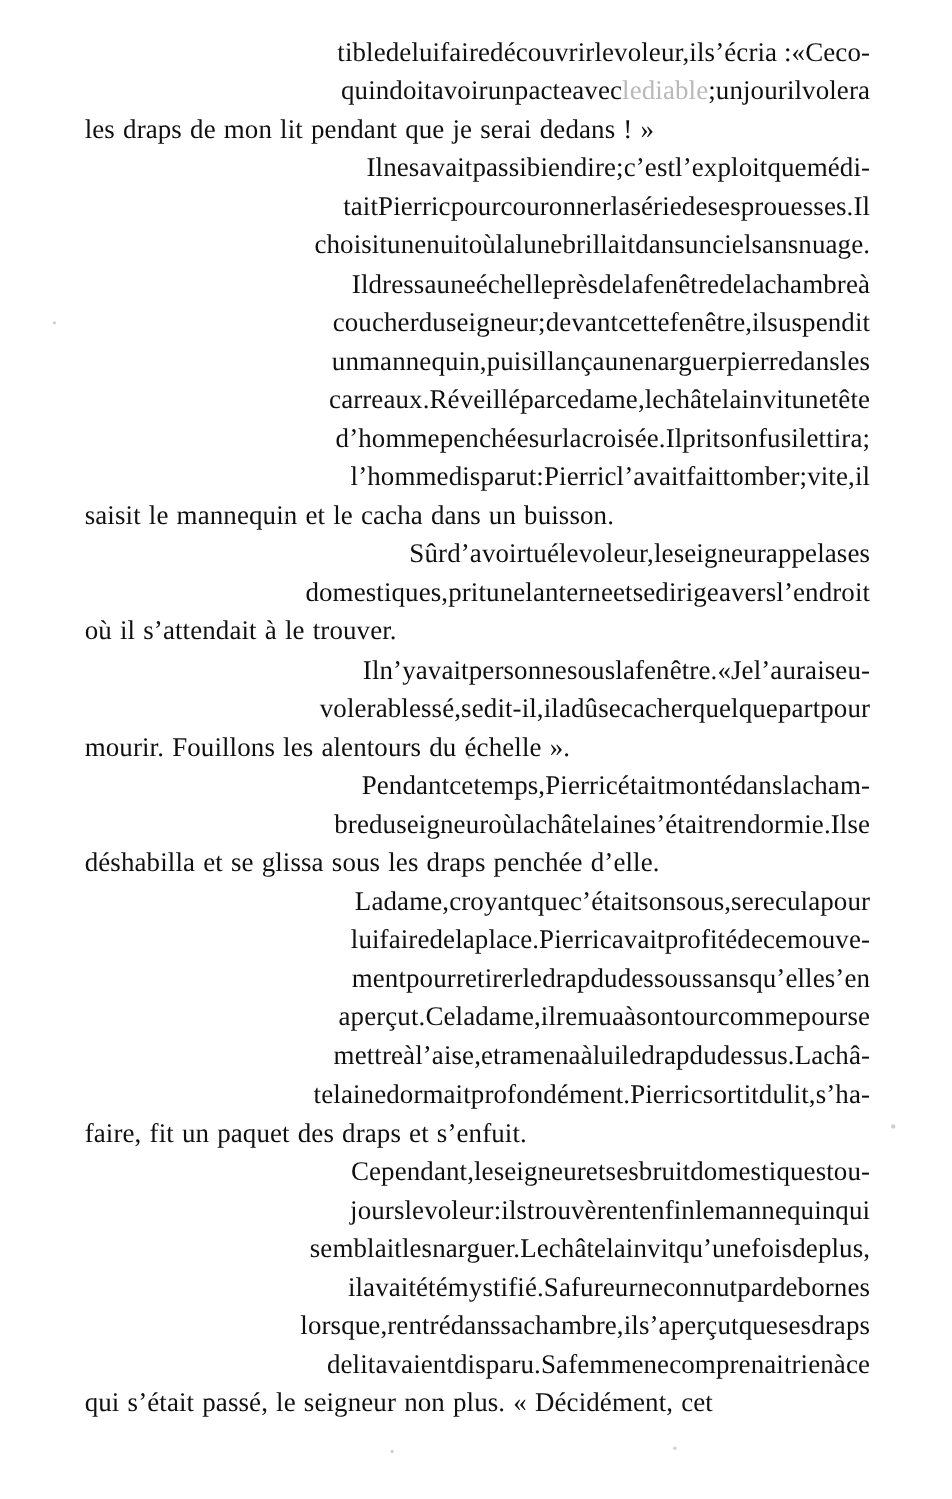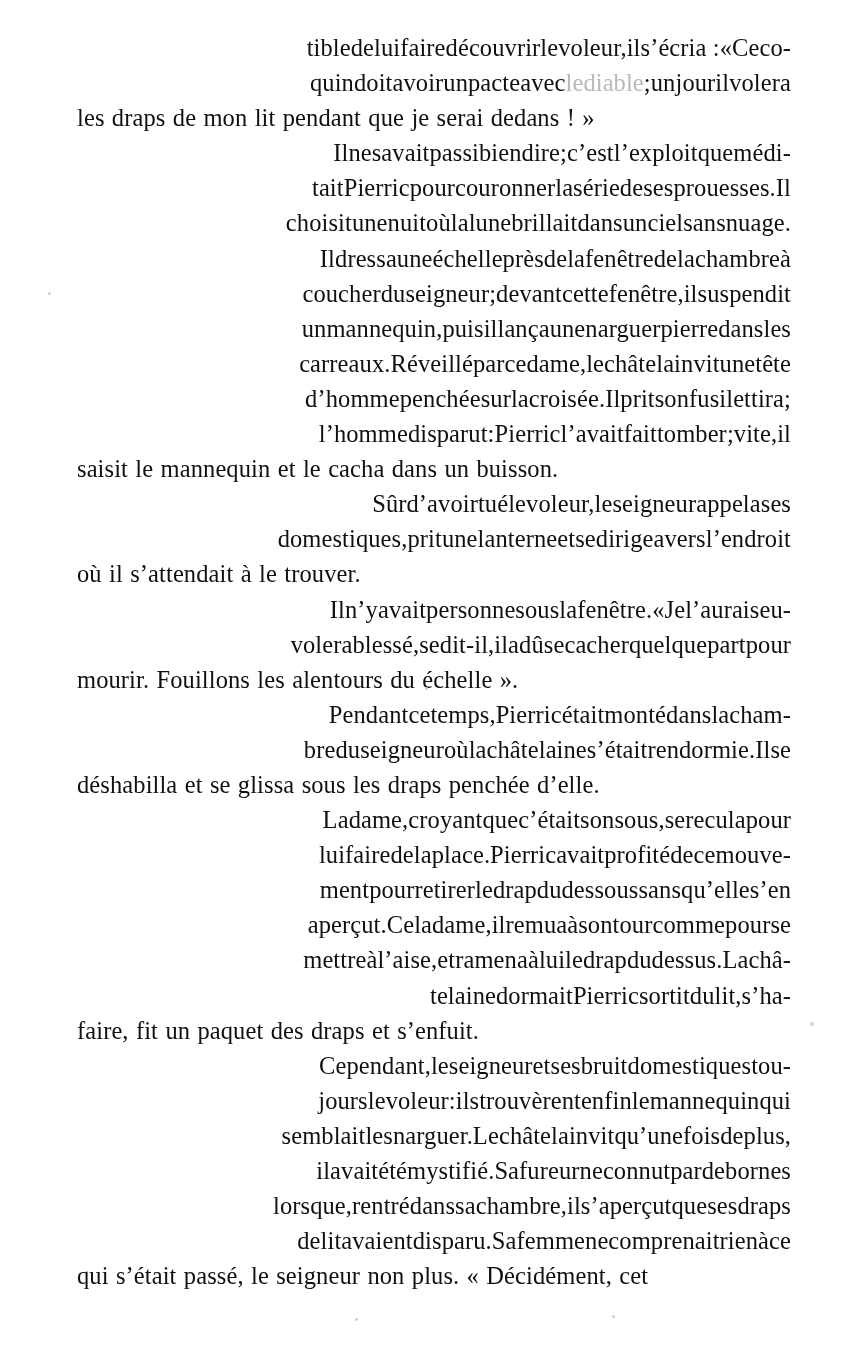--- a/index.html
+++ b/index.html
@@ -108,21 +108,21 @@
         <div class="line just indent-md"><span class="w">Pendant</span><span class="w">ce</span><span class="w">temps,</span><span class="w">Pierric</span><span class="w">était</span><span class="w">monté</span><span class="w">dans</span><span class="w">la</span><span class="w">cham-</span></div>
         <div class="line just "><span class="w">bre</span><span class="w">du</span><span class="w">seigneur</span><span class="w">où</span><span class="w">la</span><span class="w">châtelaine</span><span class="w">s’était</span><span class="w">rendormie.</span><span class="w">Il</span><span class="w">se</span></div>
         <div class="line last "><span class="w">déshabilla</span><span class="w">et</span><span class="w">se</span><span class="w">glissa</span><span class="w">sous</span><span class="w">les</span><span class="w">draps</span><span class="w">penchée</span><span class="w">d’elle.</span></div>
       </div>
       <div class="para">
         <div class="line just indent-md"><span class="w">La</span><span class="w">dame,</span><span class="w">croyant</span><span class="w">que</span><span class="w">c’était</span><span class="w">son</span><span class="w">sous,</span><span class="w">se</span><span class="w">recula</span><span class="w">pour</span></div>
         <div class="line just "><span class="w">lui</span><span class="w">faire</span><span class="w">de</span><span class="w">la</span><span class="w">place.</span><span class="w">Pierric</span><span class="w">avait</span><span class="w">profité</span><span class="w">de</span><span class="w">ce</span><span class="w">mouve-</span></div>
         <div class="line just "><span class="w">ment</span><span class="w">pour</span><span class="w">retirer</span><span class="w">le</span><span class="w">drap</span><span class="w">du</span><span class="w">dessous</span><span class="w">sans</span><span class="w">qu’elle</span><span class="w">s’en</span></div>
         <div class="line just "><span class="w">aperçut.</span><span class="w">Cela</span><span class="w">dame,</span><span class="w">il</span><span class="w">remua</span><span class="w">à</span><span class="w">son</span><span class="w">tour</span><span class="w">comme</span><span class="w">pour</span><span class="w">se</span></div>
         <div class="line just "><span class="w">mettre</span><span class="w">à</span><span class="w">l’aise,</span><span class="w">et</span><span class="w">ramena</span><span class="w">à</span><span class="w">lui</span><span class="w">le</span><span class="w">drap</span><span class="w">du</span><span class="w">dessus.</span><span class="w">La</span><span class="w">châ-</span></div>
-        <div class="line just "><span class="w">telaine</span><span class="w">dormait</span><span class="w">Pierric</span><span class="w">sortit</span><span class="w">du</span><span class="w">lit,</span><span class="w">s’ha-</span></div>
+        <div class="line just "><span class="w">telaine</span><span class="w">dormait</span><span class="w">profondément.</span><span class="w">Pierric</span><span class="w">sortit</span><span class="w">du</span><span class="w">lit,</span><span class="w">s’ha-</span></div>
         <div class="line last "><span class="w">faire,</span><span class="w">fit</span><span class="w">un</span><span class="w">paquet</span><span class="w">des</span><span class="w">draps</span><span class="w">et</span><span class="w">s’enfuit.</span></div>
       </div>
       <div class="para">
         <div class="line just indent-md"><span class="w">Cependant,</span><span class="w">le</span><span class="w">seigneur</span><span class="w">et</span><span class="w">ses</span><span class="w">bruit</span><span class="w">domestiques</span><span class="w">tou-</span></div>
         <div class="line just "><span class="w">jours</span><span class="w">le</span><span class="w">voleur</span><span class="w">:</span><span class="w">ils</span><span class="w">trouvèrent</span><span class="w">enfin</span><span class="w">le</span><span class="w">mannequin</span><span class="w">qui</span></div>
         <div class="line just "><span class="w">semblait</span><span class="w">les</span><span class="w">narguer.</span><span class="w">Le</span><span class="w">châtelain</span><span class="w">vit</span><span class="w">qu’une</span><span class="w">fois</span><span class="w">de</span><span class="w">plus,</span></div>
         <div class="line just "><span class="w">il</span><span class="w">avait</span><span class="w">été</span><span class="w">mystifié.</span><span class="w">Sa</span><span class="w">fureur</span><span class="w">ne</span><span class="w">connut</span><span class="w">par</span><span class="w">de</span><span class="w">bornes</span></div>
         <div class="line just "><span class="w">lorsque,</span><span class="w">rentré</span><span class="w">dans</span><span class="w">sa</span><span class="w">chambre,</span><span class="w">il</span><span class="w">s’aperçut</span><span class="w">que</span><span class="w">ses</span><span class="w">draps</span></div>
         <div class="line just "><span class="w">de</span><span class="w">lit</span><span class="w">avaient</span><span class="w">disparu.</span><span class="w">Sa</span><span class="w">femme</span><span class="w">ne</span><span class="w">comprenait</span><span class="w">rien</span><span class="w">à</span><span class="w">ce</span></div>
         <div class="line last "><span class="w">qui</span><span class="w">s’était</span><span class="w">passé,</span><span class="w">le</span><span class="w">seigneur</span><span class="w">non</span><span class="w">plus.</span><span class="w">«</span><span class="w">Décidément,</span><span class="w">cet</span></div>

